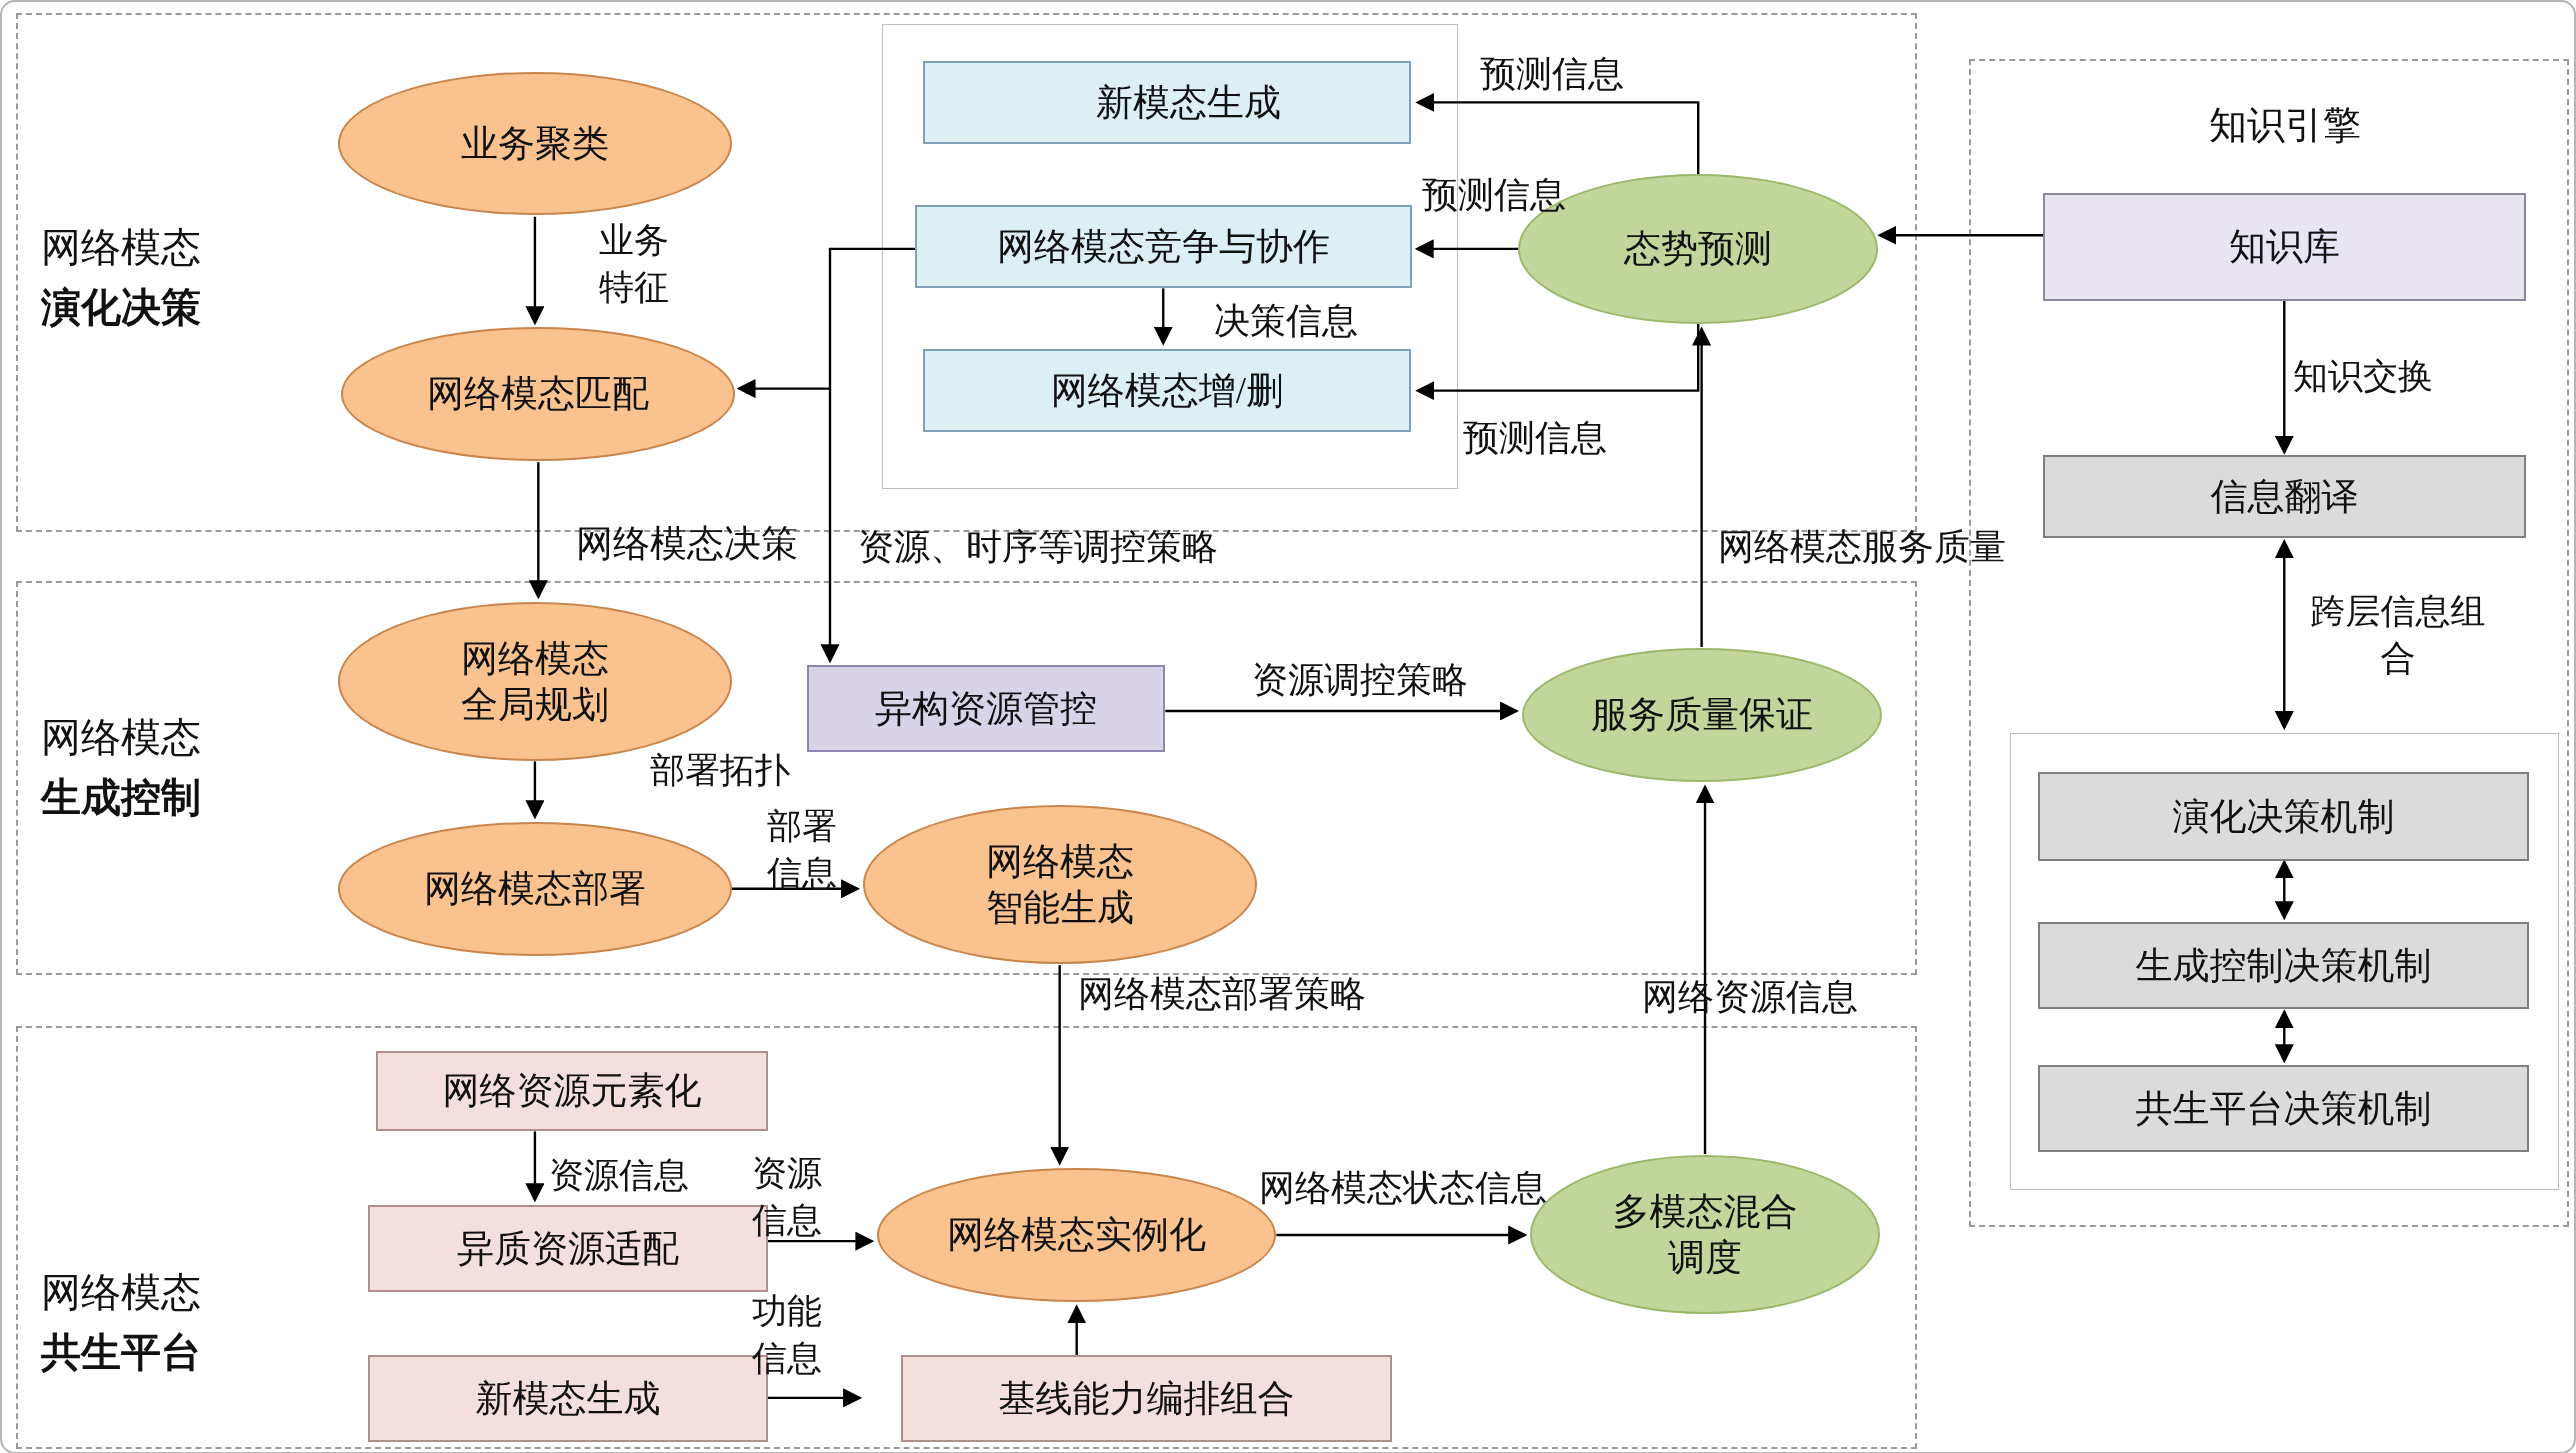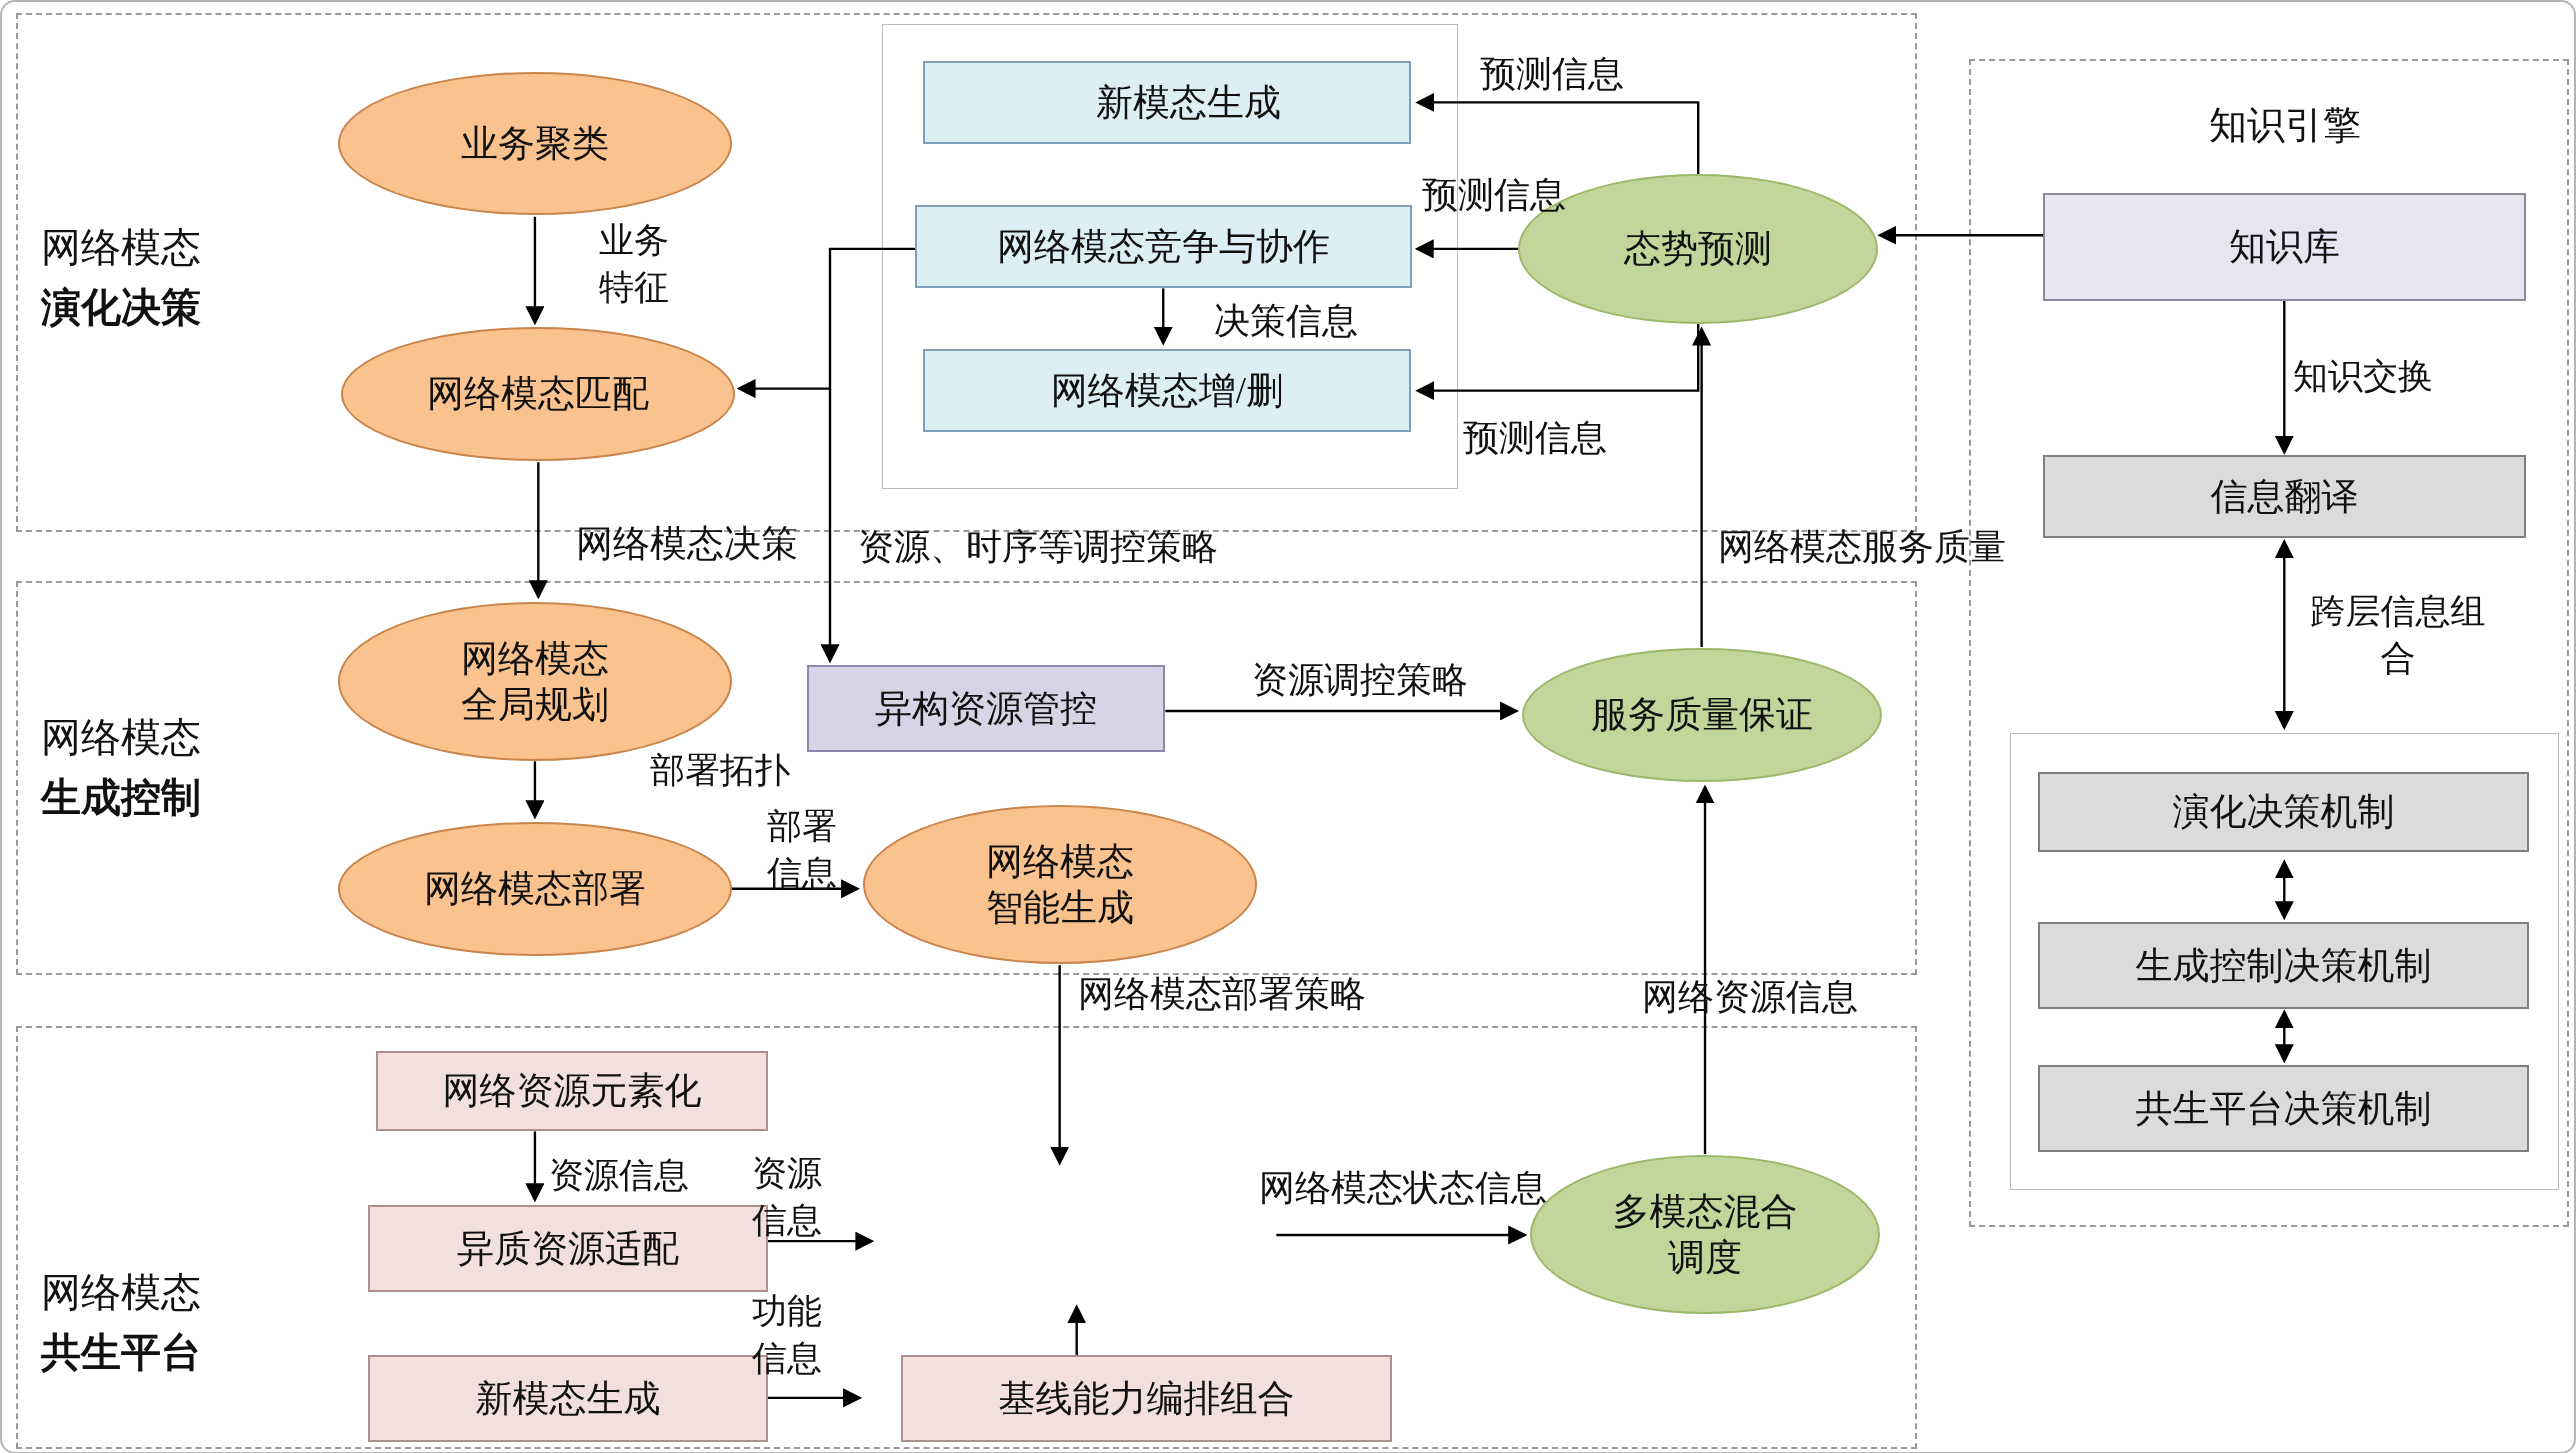--- a/index.html
+++ b/index.html
@@ -104,36 +104,37 @@
   </div>
   <div class="ktitle" style="left:2283px;top:123px;">知识引擎</div>
 
   <div class="node ellipse orange" style="left:336px;top:70px;width:394px;height:143px;">业务聚类</div>
   <div class="node ellipse orange" style="left:339px;top:325px;width:394px;height:134px;">网络模态匹配</div>
   <div class="node ellipse orange" style="left:336px;top:600px;width:394px;height:159px;">网络模态
 全局规划</div>
   <div class="node ellipse orange" style="left:336px;top:820px;width:394px;height:134px;">网络模态部署</div>
   <div class="node ellipse orange" style="left:861px;top:803px;width:394px;height:159px;">网络模态
 智能生成</div>
+  <div class="node ellipse orange" style="left:875px;top:1166px;width:399px;height:134px;">网络模态实例化</div>
   <div class="node ellipse green" style="left:1516px;top:172px;width:360px;height:150px;font-family:Liberation Serif, serif;">态势预测</div>
   <div class="node ellipse green" style="left:1520px;top:646px;width:360px;height:134px;">服务质量保证</div>
   <div class="node ellipse green" style="left:1528px;top:1153px;width:350px;height:159px;">多模态混合
 调度</div>
 
   <div class="node blue" style="left:921px;top:59px;width:488px;height:83px;padding-left:43px;">新模态生成</div>
   <div class="node blue" style="left:913px;top:203px;width:497px;height:83px;">网络模态竞争与协作</div>
   <div class="node blue" style="left:921px;top:347px;width:488px;height:83px;">网络模态增/删</div>
   <div class="node purple" style="left:805px;top:663px;width:358px;height:87px;">异构资源管控</div>
   <div class="node pink" style="left:338px;top:1049px;width:392px;height:80px;">网络资源元素化</div>
   <div class="node pink" style="left:330px;top:1203px;width:400px;height:87px;">异质资源适配</div>
   <div class="node pink" style="left:330px;top:1353px;width:400px;height:87px;">新模态生成</div>
   <div class="node pink" style="left:863px;top:1353px;width:491px;height:87px;">基线能力编排组合</div>
   <div class="node lavender" style="left:2041px;top:191px;width:483px;height:108px;">知识库</div>
   <div class="node gray" style="left:2041px;top:453px;width:483px;height:83px;">信息翻译</div>
-  <div class="node gray" style="left:2036px;top:770px;width:491px;height:80px;">演化决策机制</div>
+  <div class="node gray" style="left:2036px;top:770px;width:491px;height:89px;">演化决策机制</div>
   <div class="node gray" style="left:2036px;top:920px;width:491px;height:87px;">生成控制决策机制</div>
   <div class="node gray" style="left:2036px;top:1063px;width:491px;height:87px;">共生平台决策机制</div>
 
   <div class="elabel lg" style="left:632px;top:262px;">业务
 特征</div>
   <div class="elabel sm" style="left:1550px;top:72px;">预测信息</div>
   <div class="elabel sm" style="left:1492px;top:193px;">预测信息</div>
   <div class="elabel sm" style="left:1284px;top:319px;">决策信息</div>
   <div class="elabel sm" style="left:1533px;top:436px;">预测信息</div>
   <div class="elabel xl" style="left:685px;top:542px;">网络模态决策</div>

